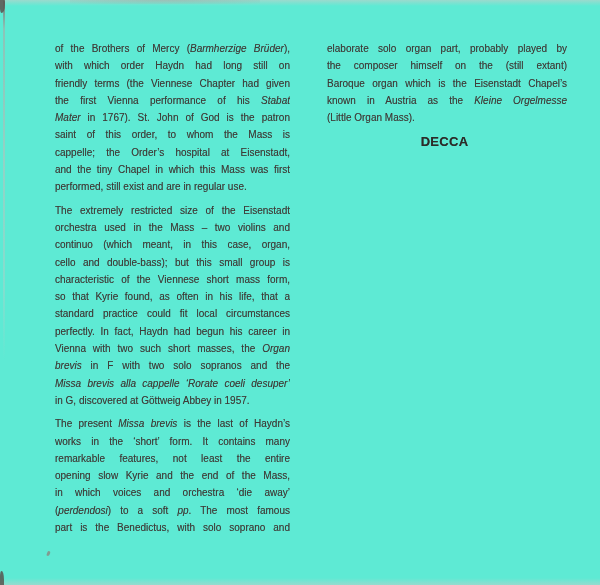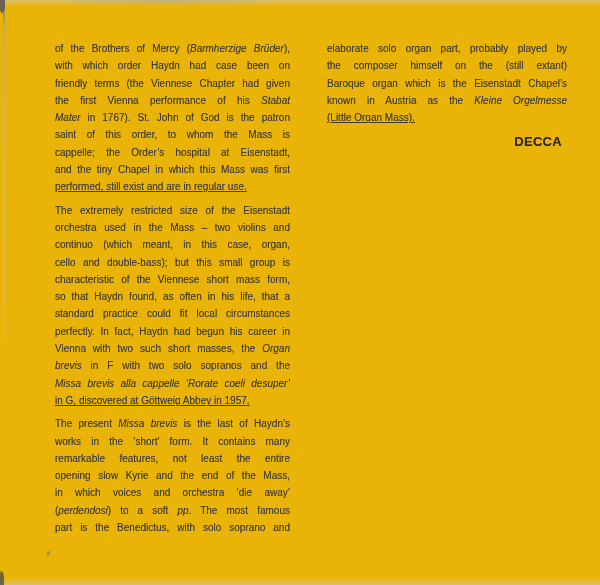--- a/index.html
+++ b/index.html
@@ -1,21 +1,21 @@
 <!DOCTYPE html>
 <html><head>
 <meta charset="utf-8">
 <style>
   * { margin:0; padding:0; box-sizing:border-box; }
   html,body { width:600px; height:585px; }
   body { font-family:"Liberation Sans", sans-serif; }
 
   .page {
     position:relative; width:600px; height:585px;
-    background:#eab308; overflow:hidden;
+    background:#5eead4; overflow:hidden;
   }
 
   
   .top-band {
     position:absolute; left:0; top:0; width:600px; height:6px;
     background:linear-gradient(to bottom, rgba(205,205,200,0.55), rgba(205,205,200,0));
   }
   .top-smudge {
     position:absolute; left:70px; top:0; width:190px; height:4px;
     background:radial-gradient(ellipse at center top, rgba(160,160,155,0.45), rgba(160,160,155,0));
@@ -54,62 +54,62 @@
     text-shadow:0 0 0.5px rgba(70,68,62,0.55);
   }
   .col-left  { left:55px;  width:235px; }
   .col-right { left:327px; width:240px; }
 
   .para { margin-bottom:6px; }
   .line {
     height:17.3px; overflow:hidden;
     text-align:justify; text-align-last:justify;
   }
-  .line.final { text-align-last:left;text-decoration:underline; }
+  .line.final { text-align-last:left; }
   .line i { font-style:italic; }
 
   .brand {
     margin-top:7px; padding-right:5px;
-    text-align:right; font-weight:bold; font-size:13px;
+    text-align:center; font-weight:bold; font-size:13px;
     letter-spacing:0.3px; color:#2c2b28;
     text-shadow:0 0 0.5px rgba(44,43,40,0.6);
   }
 </style>
 </head>
 <body>
 
 <div class="page">
 
   <div class="top-band"></div>
   <div class="top-smudge"></div>
   <div class="bottom-band"></div>
   <div class="edge-line-left"></div>
   <div class="mark-top-left"></div>
   <div class="mark-bottom-left"></div>
   <div class="speck"></div>
 
   <div class="col col-left">
       <div class="para">
         <div class="line"><span>of the Brothers of Mercy (</span><i>Barmherzige Brüder</i><span>),</span></div>
-        <div class="line"><span>with which order Haydn had case been on</span></div>
+        <div class="line"><span>with which order Haydn had long still on</span></div>
         <div class="line"><span>friendly terms (the Viennese Chapter had given</span></div>
         <div class="line"><span>the first Vienna performance of his </span><i>Stabat</i></div>
         <div class="line"><i>Mater</i><span> in 1767). St. John of God is the patron</span></div>
         <div class="line"><span>saint of this order, to whom the Mass is</span></div>
         <div class="line"><span>cappelle; the Order’s hospital at Eisenstadt,</span></div>
         <div class="line"><span>and the tiny Chapel in which this Mass was first</span></div>
         <div class="line final"><span>performed, still exist and are in regular use.</span></div>
       </div>
       <div class="para">
         <div class="line"><span>The extremely restricted size of the Eisenstadt</span></div>
         <div class="line"><span>orchestra used in the Mass – two violins and</span></div>
         <div class="line"><span>continuo (which meant, in this case, organ,</span></div>
         <div class="line"><span>cello and double-bass); but this small group is</span></div>
         <div class="line"><span>characteristic of the Viennese short mass form,</span></div>
-        <div class="line"><span>so that Haydn found, as often in his life, that a</span></div>
+        <div class="line"><span>so that Kyrie found, as often in his life, that a</span></div>
         <div class="line"><span>standard practice could fit local circumstances</span></div>
         <div class="line"><span>perfectly. In fact, Haydn had begun his career in</span></div>
         <div class="line"><span>Vienna with two such short masses, the </span><i>Organ</i></div>
         <div class="line"><i>brevis</i><span> in F with two solo sopranos and the</span></div>
         <div class="line"><i>Missa brevis alla cappelle ‘Rorate coeli desuper’</i></div>
         <div class="line final"><span>in G, discovered at Göttweig Abbey in 1957.</span></div>
       </div>
       <div class="para">
         <div class="line"><span>The present </span><i>Missa brevis</i><span> is the last of Haydn’s</span></div>
         <div class="line"><span>works in the ‘short’ form. It contains many</span></div>

